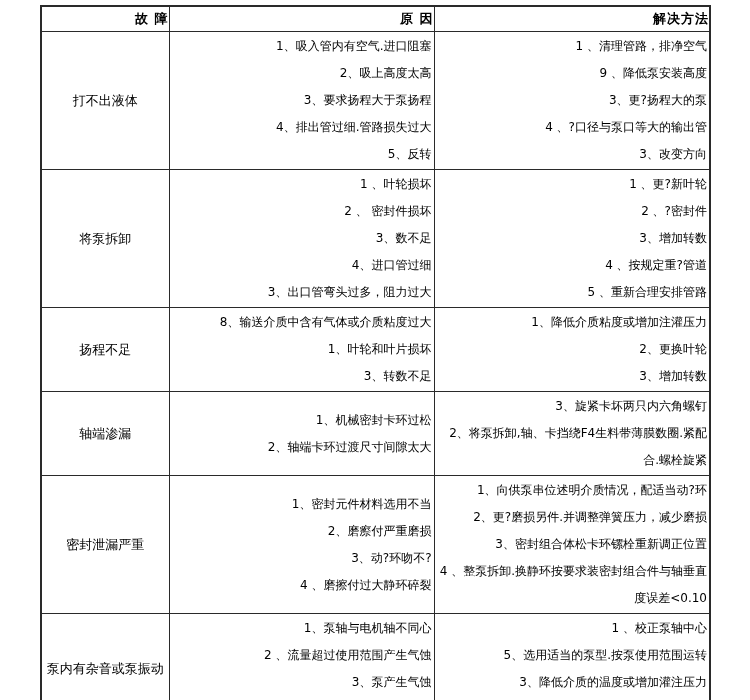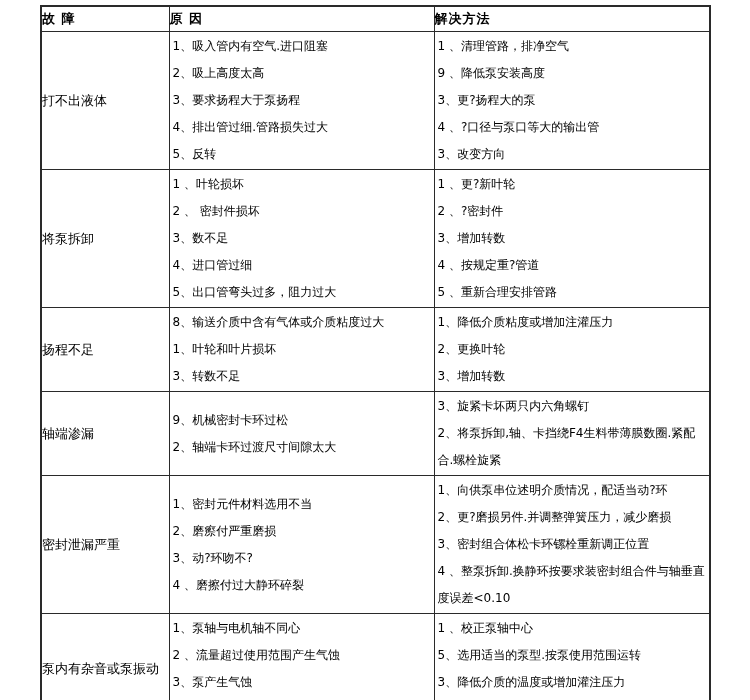--- a/index.html
+++ b/index.html
@@ -21,30 +21,32 @@
     table-layout: fixed;
     border: 2px solid #2a2a2a;
     font-size: 12px;
   }
   .tbl col.c1 { width: 128px; }
   .tbl col.c2 { width: 265px; }
   .tbl col.c3 { width: 276px; }
   .tbl th, .tbl td {
     border: 1px solid #2a2a2a;
     padding: 0;
+    text-align: right;
   }
   .tbl th {
     height: 24px;
-    text-align: left;
+    text-align: right;
     vertical-align: middle;
     font-size: 13px;
     font-weight: bold;
     letter-spacing: 1px;
   }
   td.fault {
+    text-align: center;
     vertical-align: middle;
     font-size: 13px;
   }
   td.list {
     vertical-align: middle;
     padding: 1px 2px 1px 3px;
   }
   td.list .item {
     line-height: 27px;
   }
@@ -83,21 +85,21 @@
           <div class="item">3、改变方向</div>
         </td>
       </tr>
       <tr>
         <td class="fault">将泵拆卸</td>
         <td class="list">
           <div class="item">1 、叶轮损坏</div>
           <div class="item">2 、 密封件损坏</div>
           <div class="item">3、数不足</div>
           <div class="item">4、进口管过细</div>
-          <div class="item">5、出口管弯头过多，阻力过大</div>
+          <div class="item">3、出口管弯头过多，阻力过大</div>
         </td>
         <td class="list">
           <div class="item">1 、更?新叶轮</div>
           <div class="item">2 、?密封件</div>
           <div class="item">3、增加转数</div>
           <div class="item">4 、按规定重?管道</div>
           <div class="item">5 、重新合理安排管路</div>
         </td>
       </tr>
       <tr>
@@ -109,21 +111,21 @@
         </td>
         <td class="list">
           <div class="item">1、降低介质粘度或增加注灌压力</div>
           <div class="item">2、更换叶轮</div>
           <div class="item">3、增加转数</div>
         </td>
       </tr>
       <tr>
         <td class="fault">轴端渗漏</td>
         <td class="list">
-          <div class="item">9、机械密封卡环过松</div>
+          <div class="item">1、机械密封卡环过松</div>
           <div class="item">2、轴端卡环过渡尺寸间隙太大</div>
         </td>
         <td class="list">
           <div class="item">3、旋紧卡坏两只内六角螺钉</div>
           <div class="item">2、将泵拆卸,轴、卡挡绕F4生料带薄膜数圈.紧配合.螺栓旋紧</div>
         </td>
       </tr>
       <tr>
         <td class="fault">密封泄漏严重</td>
         <td class="list">

